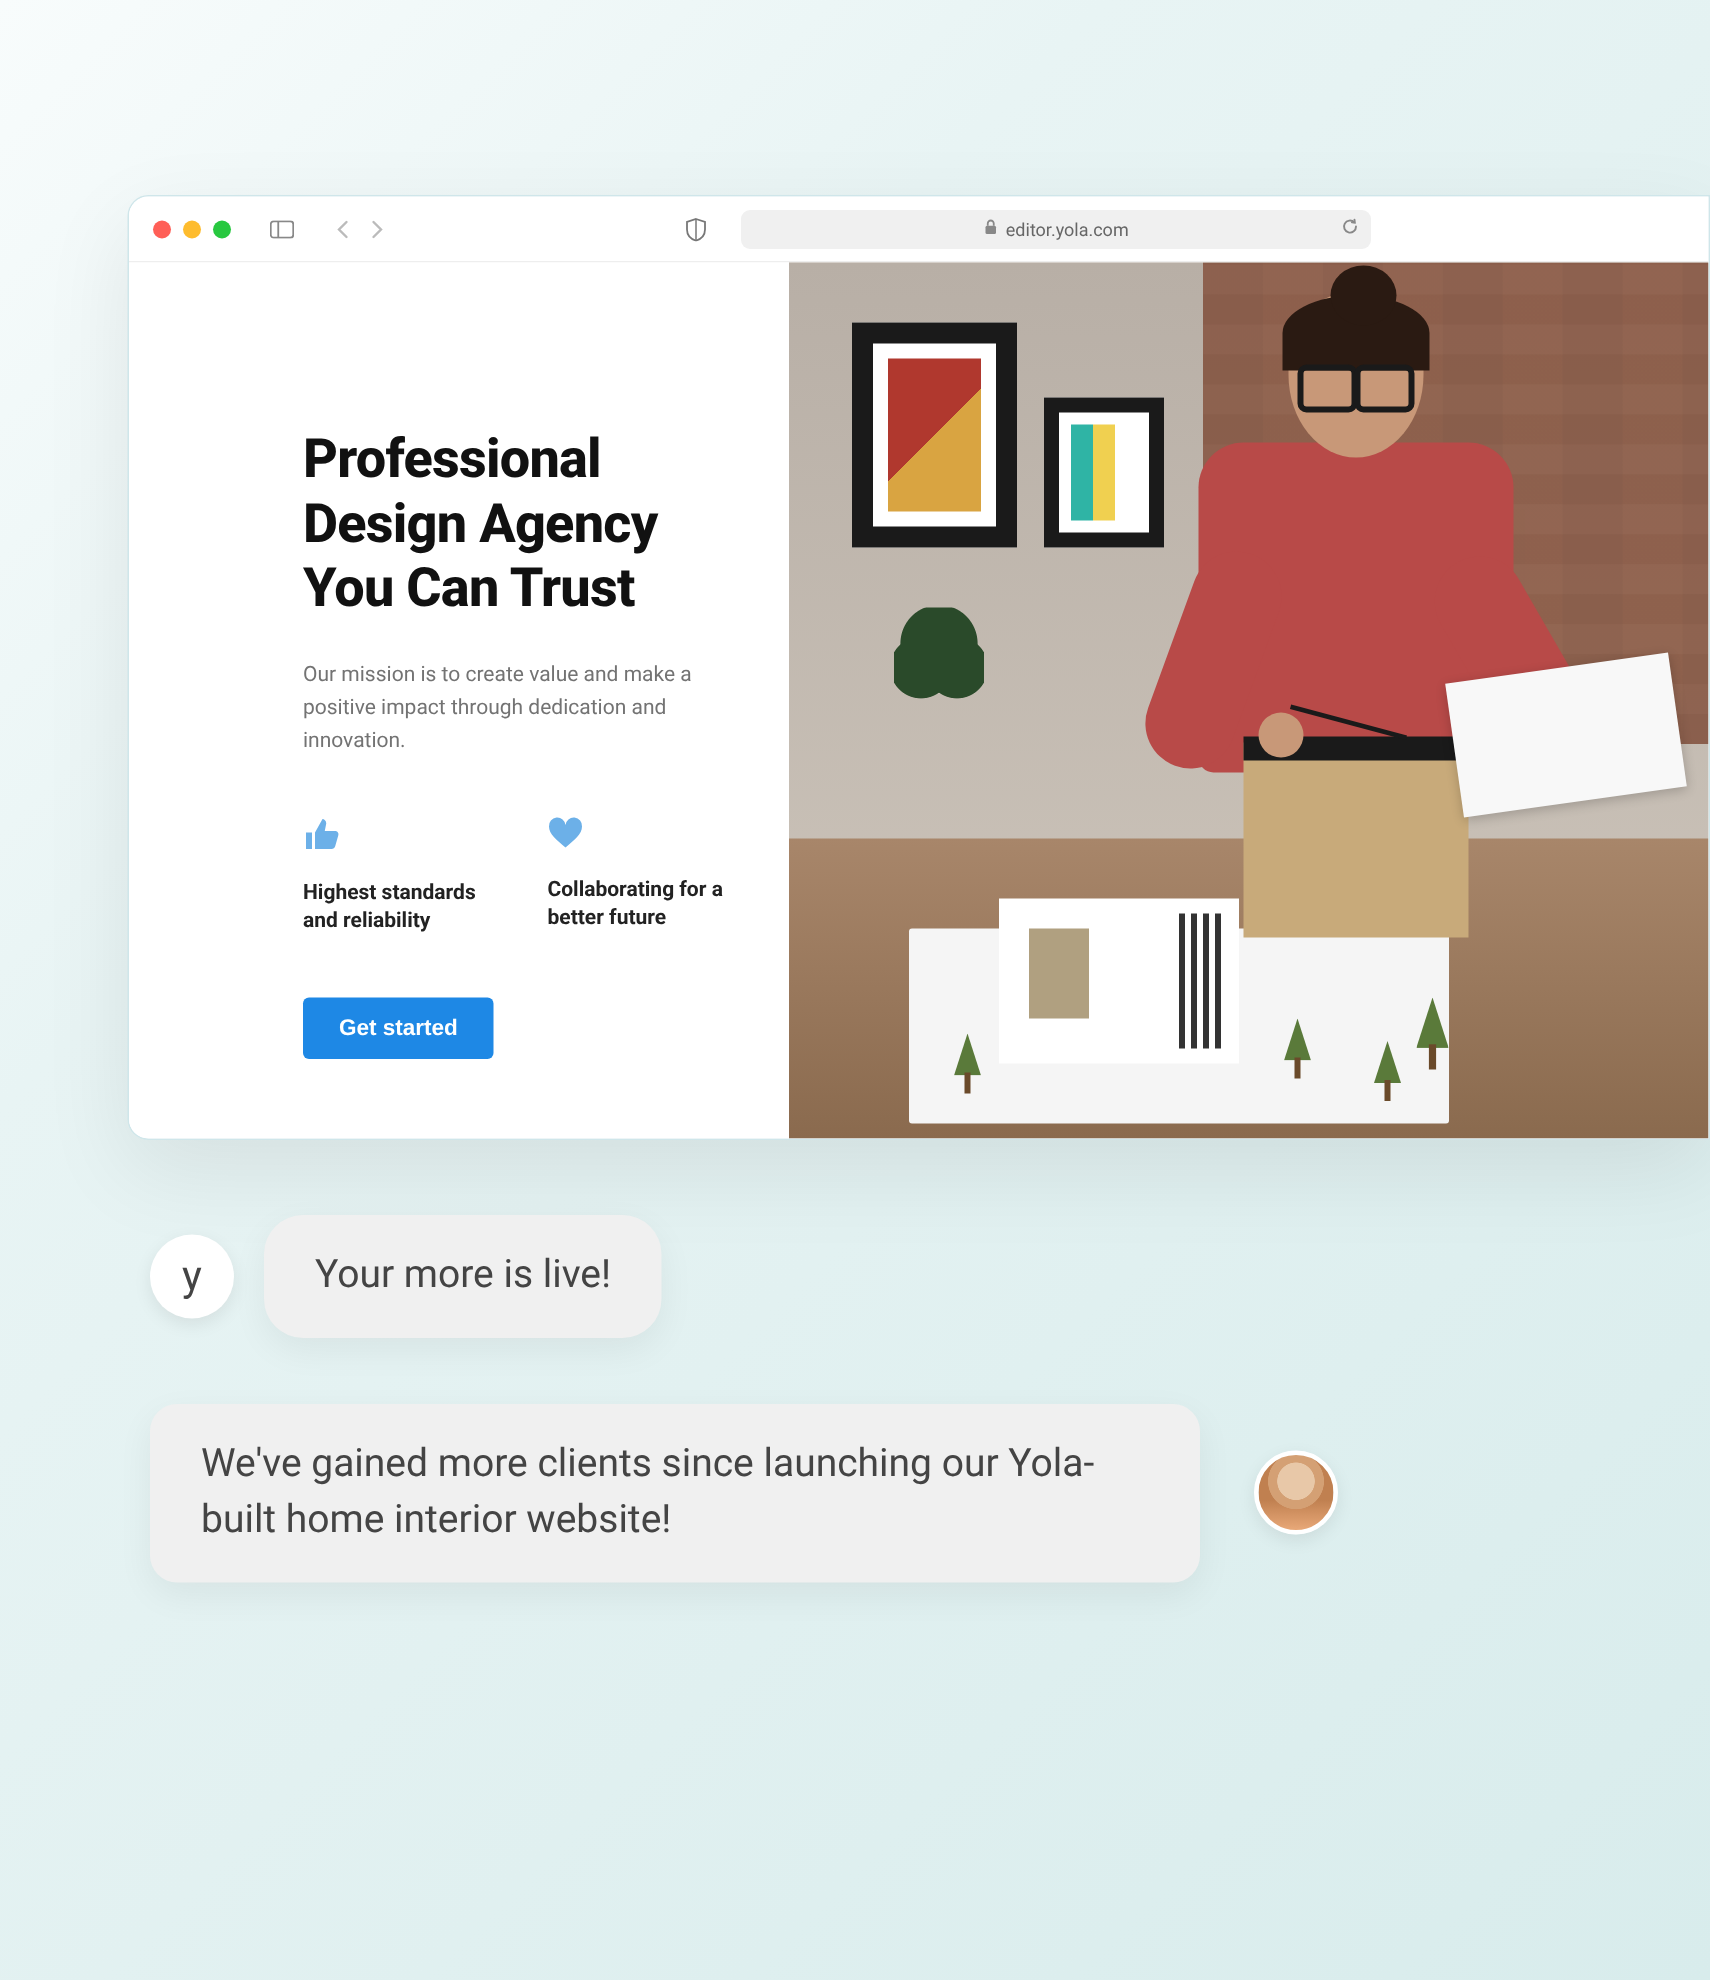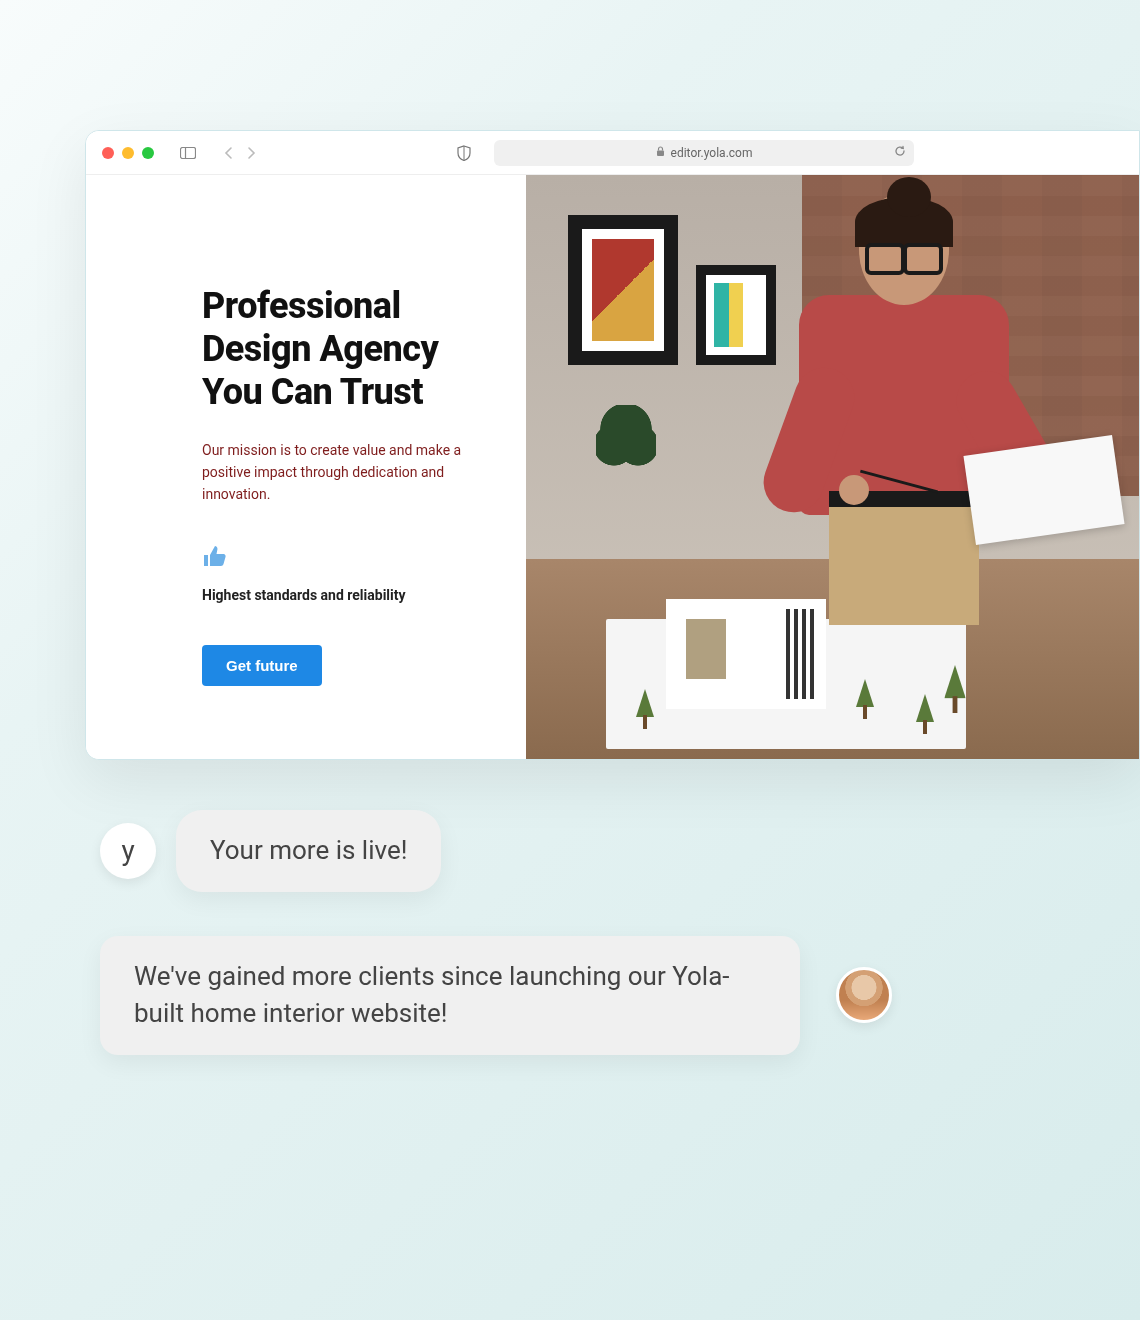--- a/index.html
+++ b/index.html
@@ -72,21 +72,21 @@
   .heading {
     font-size: 36px;
     font-weight: 800;
     color: #111;
     line-height: 1.2;
     letter-spacing: -0.5px;
   }
   .mission {
     margin-top: 24px;
     font-size: 14px;
-    color: #7f1d1d;
+    color: #737373;
     line-height: 1.6;
   }
   .features {
     display: flex;
     gap: 46px;
     margin-top: 38px;
   }
   .feature { flex: 1; }
   .feature-icon { color: #5fa8e8; margin-bottom: 14px; }
   .feature-label {
@@ -334,22 +334,30 @@
       <p class="mission">Our mission is to create value and make a positive impact through dedication and innovation.</p>
       <div class="features">
         <div class="feature">
           <div class="feature-icon">
             <svg width="26" height="24" viewBox="0 0 26 24" fill="#6cb0e8">
                 <path d="M2 11 h4 v11 h-4 z M8 22 V11 l5 -9 c1 0 2.5 1 2.5 3 l-1 5 h7 c1.5 0 2.5 1.5 2 3 l-2 7 c-.3 1.2 -1.3 2 -2.5 2 z"></path>
               </svg>
           </div>
           <div class="feature-label">Highest standards and reliability</div>
         </div>
+        <div class="feature">
+          <div class="feature-icon">
+            <svg width="24" height="22" viewBox="0 0 24 22" fill="#6cb0e8">
+                <path d="M12 21 C6 16 1 12 1 7 a5.5 5.5 0 0 1 11 -1 a5.5 5.5 0 0 1 11 1 c0 5 -5 9 -11 14 z"></path>
+              </svg>
+          </div>
+          <div class="feature-label">Collaborating for a better future</div>
+        </div>
       </div>
-      <button class="cta-button">Get future</button>
+      <button class="cta-button">Get started</button>
     </div>
 
     <div class="content-right">
       <div class="scene-wall"></div>
       <div class="brick"></div>
       <div class="art1"></div>
       <div class="art2"></div>
       <div class="plant"></div>
       <div class="desk"></div>
       <div class="model-base"></div>

